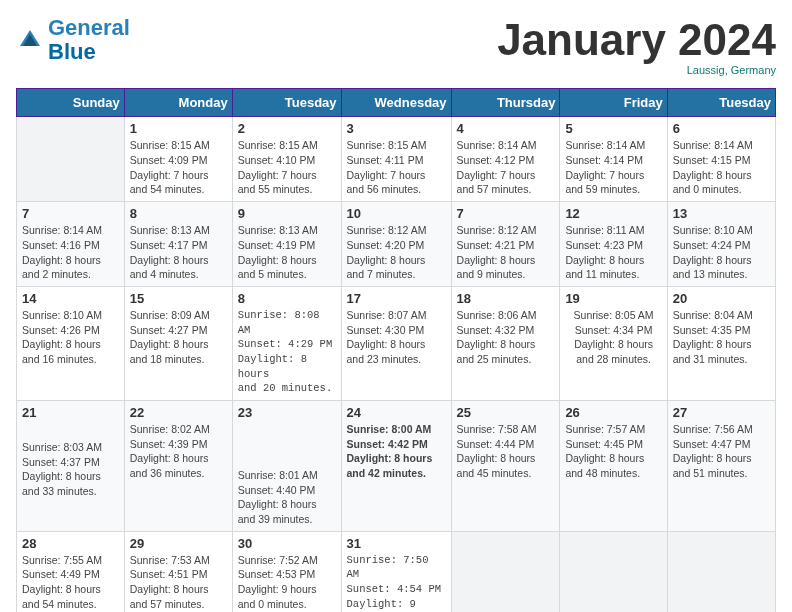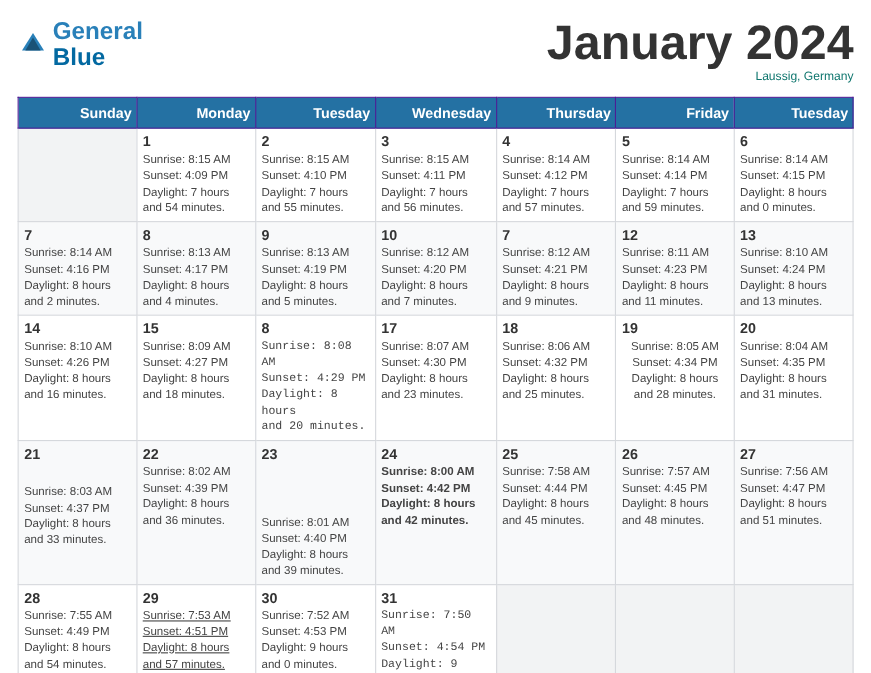--- a/index.html
+++ b/index.html
@@ -321,21 +321,21 @@
       <tr>
         <td>
           <div class="day-number">28</div>
           <div class="day-info" style="white-space: pre-line;">Sunrise: 7:55 AM
 Sunset: 4:49 PM
 Daylight: 8 hours
 and 54 minutes.</div>
         </td>
         <td>
           <div class="day-number">29</div>
-          <div class="day-info" style="white-space: pre-line; text-decoration: underline;">Sunrise: 7:53 AM
+          <div class="day-info" style="white-space: pre-line;">Sunrise: 7:53 AM
 Sunset: 4:51 PM
 Daylight: 8 hours
 and 57 minutes.</div>
         </td>
         <td>
           <div class="day-number">30</div>
           <div class="day-info" style="white-space: pre-line;">Sunrise: 7:52 AM
 Sunset: 4:53 PM
 Daylight: 9 hours
 and 0 minutes.</div>

